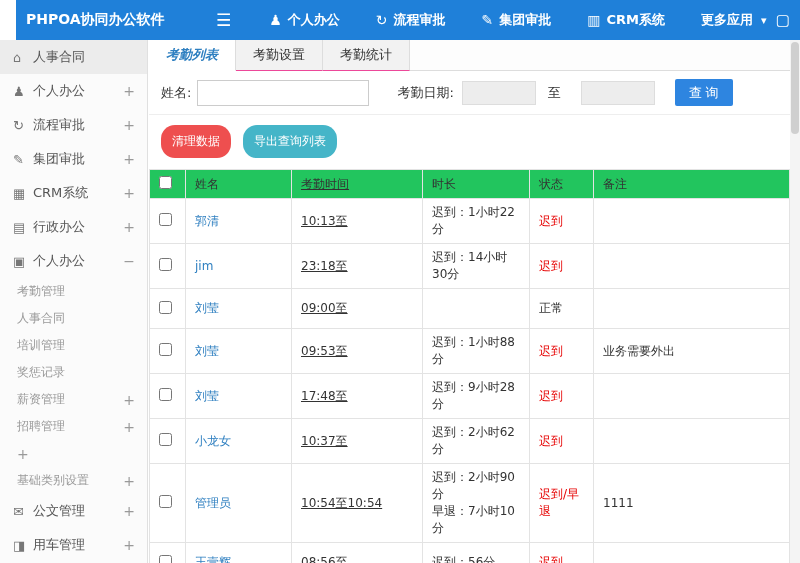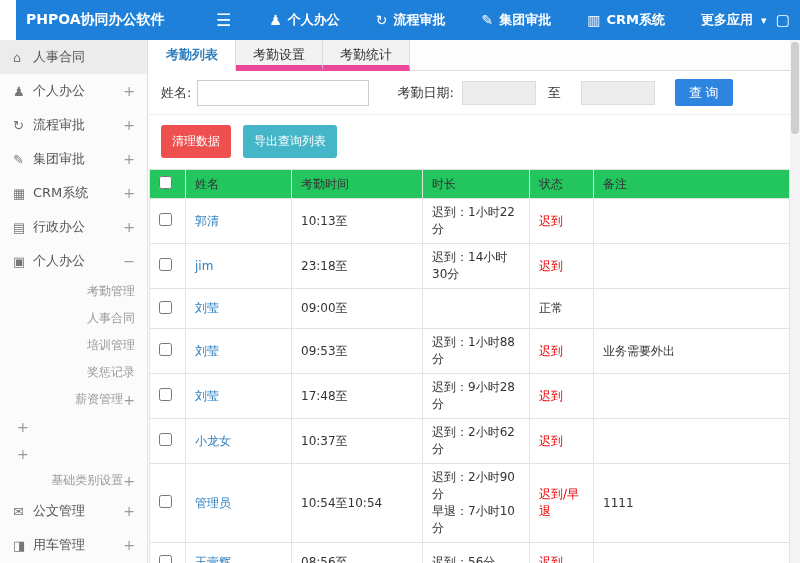--- a/index.html
+++ b/index.html
@@ -21,51 +21,51 @@
   .sidebar { position:absolute; top:40px; left:0; width:148px; height:523px;
              background:#fbfbfb; border-right:1px solid #e0e0e0; overflow:hidden; }
   .side-item { height:34px; display:flex; align-items:center; padding:0 12px 0 13px;
                font-size:13px; color:#555; cursor:pointer; }
   .side-item.active { background:#ececec; }
   .si-icon { width:20px; color:#777; font-size:13px; }
   .si-label { flex:1; white-space:nowrap; }
   .si-plus { color:#999; font-size:14px; }
   .sub-item { height:27px; display:flex; align-items:center; padding:0 12px 0 17px;
               font-size:12px; color:#999; cursor:pointer; }
-  .sub-item .si-label { flex:1;text-align:right; }
+  .sub-item .si-label { flex:1; }
 
   
   .main { position:absolute; top:40px; left:149px; width:641px; height:523px; background:#fff; }
 
   .tabs { height:31px; display:flex; border-bottom:1px solid #ddd; background:#fdfdfd; }
   .tab  { padding:0 17px; line-height:29px; font-size:13px; background:#f2f2f2; color:#333;
-          border-right:1px solid #ddd; border-bottom:6px solid #ec4899; margin-bottom:-1px; cursor:pointer; white-space:nowrap; }
-  .tab.active { background:#fff; color:var(--link,#2e7fc0); border-bottom:1px solid #fff; font-weight:bold; }
+          border-right:1px solid #ddd; border-bottom:1px solid #ec4899; margin-bottom:-1px; cursor:pointer; white-space:nowrap; }
+  .tab.active { background:#fff; color:var(--link,#2e7fc0); border-bottom:1px solid #fff; font-weight:bold;font-style:italic; }
 
   .filterbar { height:44px; display:flex; align-items:center; padding:0 12px;
                border-bottom:1px solid #eee; font-size:13px; color:#333; }
   .name-input { width:172px; height:26px; border:1px solid #ccc; margin-left:6px; padding:0 6px; font-size:12px; }
   .date-label { margin-left:28px; }
   .date-input { width:74px; height:24px; background:#ededed; border:1px solid #ddd; margin-left:8px; padding:0 4px; font-size:12px; }
   .to-label { margin:0 12px; }
   .search-btn { margin-left:20px; width:58px; height:27px; background:var(--primary,#2e85e0);
                 color:#fff; border:none; font-size:13px; border-radius:2px; cursor:pointer; }
 
   .actionbar { padding:10px 12px 11px; display:flex; gap:12px; }
-  .btn { color:#fff; border:none; padding:8px 11px; font-size:12px; border-radius:3px; cursor:pointer; }
+  .btn { color:#fff; border:none; padding:8px 11px; font-size:12px; border-radius:14px; cursor:pointer; }
   .btn-danger { background:var(--danger,#ee4f4f); }
   .btn-export { background:var(--export,#45b5c8); }
 
   .att-table { width:100%; border-collapse:collapse; font-size:12px; color:#333; table-layout:fixed; }
   .att-table th, .att-table td { border:1px solid #e3e3e3; padding:5px 9px; text-align:left; vertical-align:middle; }
   .att-table thead th { background:#22c55e; font-weight:normal; height:29px; }
   .att-table tbody td { height:40px; }
   .c-check  { width:36px; text-align:center; }
   .c-name   { width:106px; }
-  .c-time   { width:131px; }
+  .c-time   { width:131px;text-decoration:underline; }
   .c-dur    { width:107px; }
   .c-status { width:64px; }
   .name-link { color:var(--link,#2e7fc0); text-decoration:none; cursor:pointer; }
   .red { color:var(--alert,#e60000); }
 
   
   .vscroll { position:absolute; top:40px; right:0; width:10px; height:523px; background:#f4f4f4; }
   .vthumb  { margin:2px 1px 0; width:8px; height:92px; background:#cfcfcf; border-radius:4px; }
 </style>
 </head>
@@ -145,20 +145,21 @@
     <span class="si-label">培训管理</span>
   </div>
   <div class="sub-item">
     <span class="si-label">奖惩记录</span>
   </div>
   <div class="sub-item">
     <span class="si-label">薪资管理</span>
     <span class="si-plus">+</span>
   </div>
   <div class="sub-item">
+    <span class="si-label">招聘管理</span>
     <span class="si-plus">+</span>
   </div>
   <div class="sub-item">
     <span class="si-plus">+</span>
   </div>
   <div class="sub-item">
     <span class="si-label">基础类别设置</span>
     <span class="si-plus">+</span>
   </div>
 

